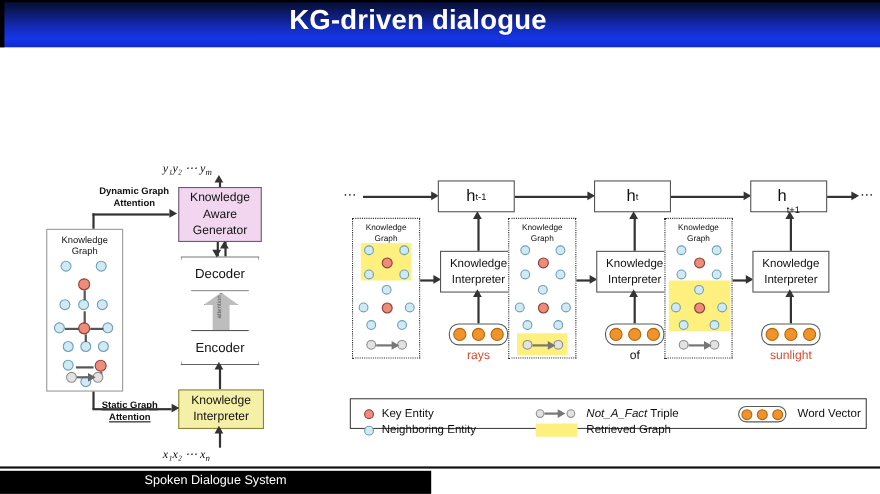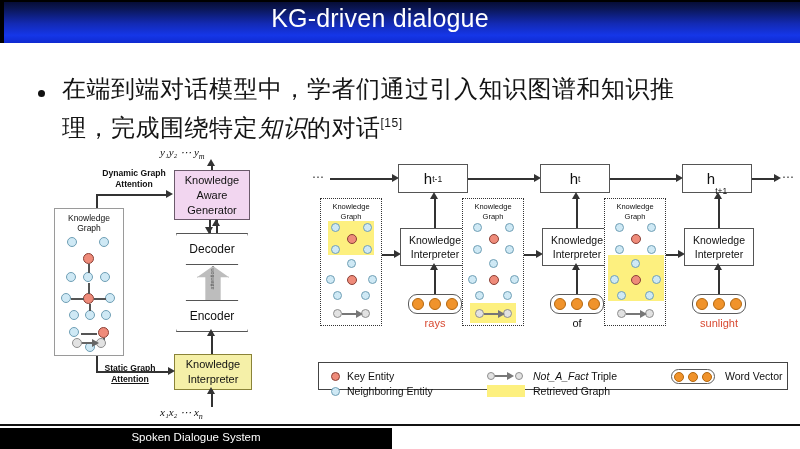--- a/index.html
+++ b/index.html
@@ -15,40 +15,40 @@
   
   .titlebar{
     position:absolute;left:0;top:0;width:800px;height:43px;
     background:linear-gradient(to bottom,#050a2e 0%,#0a1550 18%,#132ab4 55%,#1536e8 82%,#0f2ad0 100%);
     box-sizing:border-box;
   }
   .titlebar .edge-l{position:absolute;left:0;top:0;width:4px;height:43px;background:#000;}
   .titlebar .edge-t{position:absolute;left:0;top:0;width:800px;height:2px;background:#000;}
   .title-text{
     position:absolute;left:0;top:4px;width:760px;text-align:center;
-    color:#ffffff;font-size:25px;font-weight:400;letter-spacing:.2px;
+    color:#ffffff;font-size:25px;font-weight:700;letter-spacing:.2px;
     font-family:"Liberation Sans", sans-serif;
   }
 
   
   .bullet-wrap{position:absolute;left:34px;top:72px;width:740px;}
   .bullet-dot{
     position:absolute;left:4px;top:18px;width:7px;height:7px;border-radius:50%;background:#111;
   }
   .bullet-text{
     margin-left:28px;
     font-family:"Liberation Serif", serif;
     font-size:24px;line-height:34px;color:#141414;
     letter-spacing:.5px;
   }
   .bullet-text .em{font-style:italic;}
   .bullet-text sup{font-size:12px;vertical-align:super;font-family:"Liberation Sans",sans-serif;}
 
   
-  .fig-left{position:absolute;left:30px;top:150px;width:270px;height:272px;}
+  .fig-left{position:absolute;left:18px;top:150px;width:270px;height:272px;}
   .fig-right{position:absolute;left:312px;top:162px;width:482px;height:248px;}
 
   
   .box{position:absolute;box-sizing:border-box;border:1.4px solid #555;
        display:flex;align-items:center;justify-content:center;text-align:center;
        font-family:"Liberation Sans",sans-serif;color:#111;}
   .lbl{position:absolute;font-family:"Liberation Sans",sans-serif;color:#111;}
   .line{position:absolute;background:#333;}
   .vline{width:1.6px;}
   .hline{height:1.6px;}
@@ -101,27 +101,20 @@
 <body>
 
 <div class="slide">
 
   <div class="titlebar">
     <div class="edge-t"></div>
     <div class="edge-l"></div>
     <div class="title-text">KG-driven dialogue</div>
   </div>
 
-  <div class="bullet-wrap">
-    <div class="bullet-dot"></div>
-    <div class="bullet-text">
-      <span>在端到端对话模型中，学者们通过引入知识图谱和知识推</span><br>
-      <span>理，完成围绕特定</span><span class="em">知识</span><span>的对话</span><sup>[15]</sup>
-    </div>
-  </div>
 
   <div class="fig-left">
 
     <div class="lbl" style="left:130px;top:-4px;font-family:'Liberation Serif',serif;font-style:italic;font-size:11px;"><span>y₁y₂ ⋯ y</span><sub style="font-style:italic;font-size:8px;">m</sub></div>
     <div class="line vline" style="left:181px;top:14px;height:22px;"></div>
     <div class="arrow-up" style="left:177px;top:9px;"></div>
 
     <div class="box kag" style="left:144px;top:20px;width:76px;height:50px;flex-direction:column;font-size:11px;line-height:15px;">
       <span>Knowledge</span>
       <span>Aware</span>

